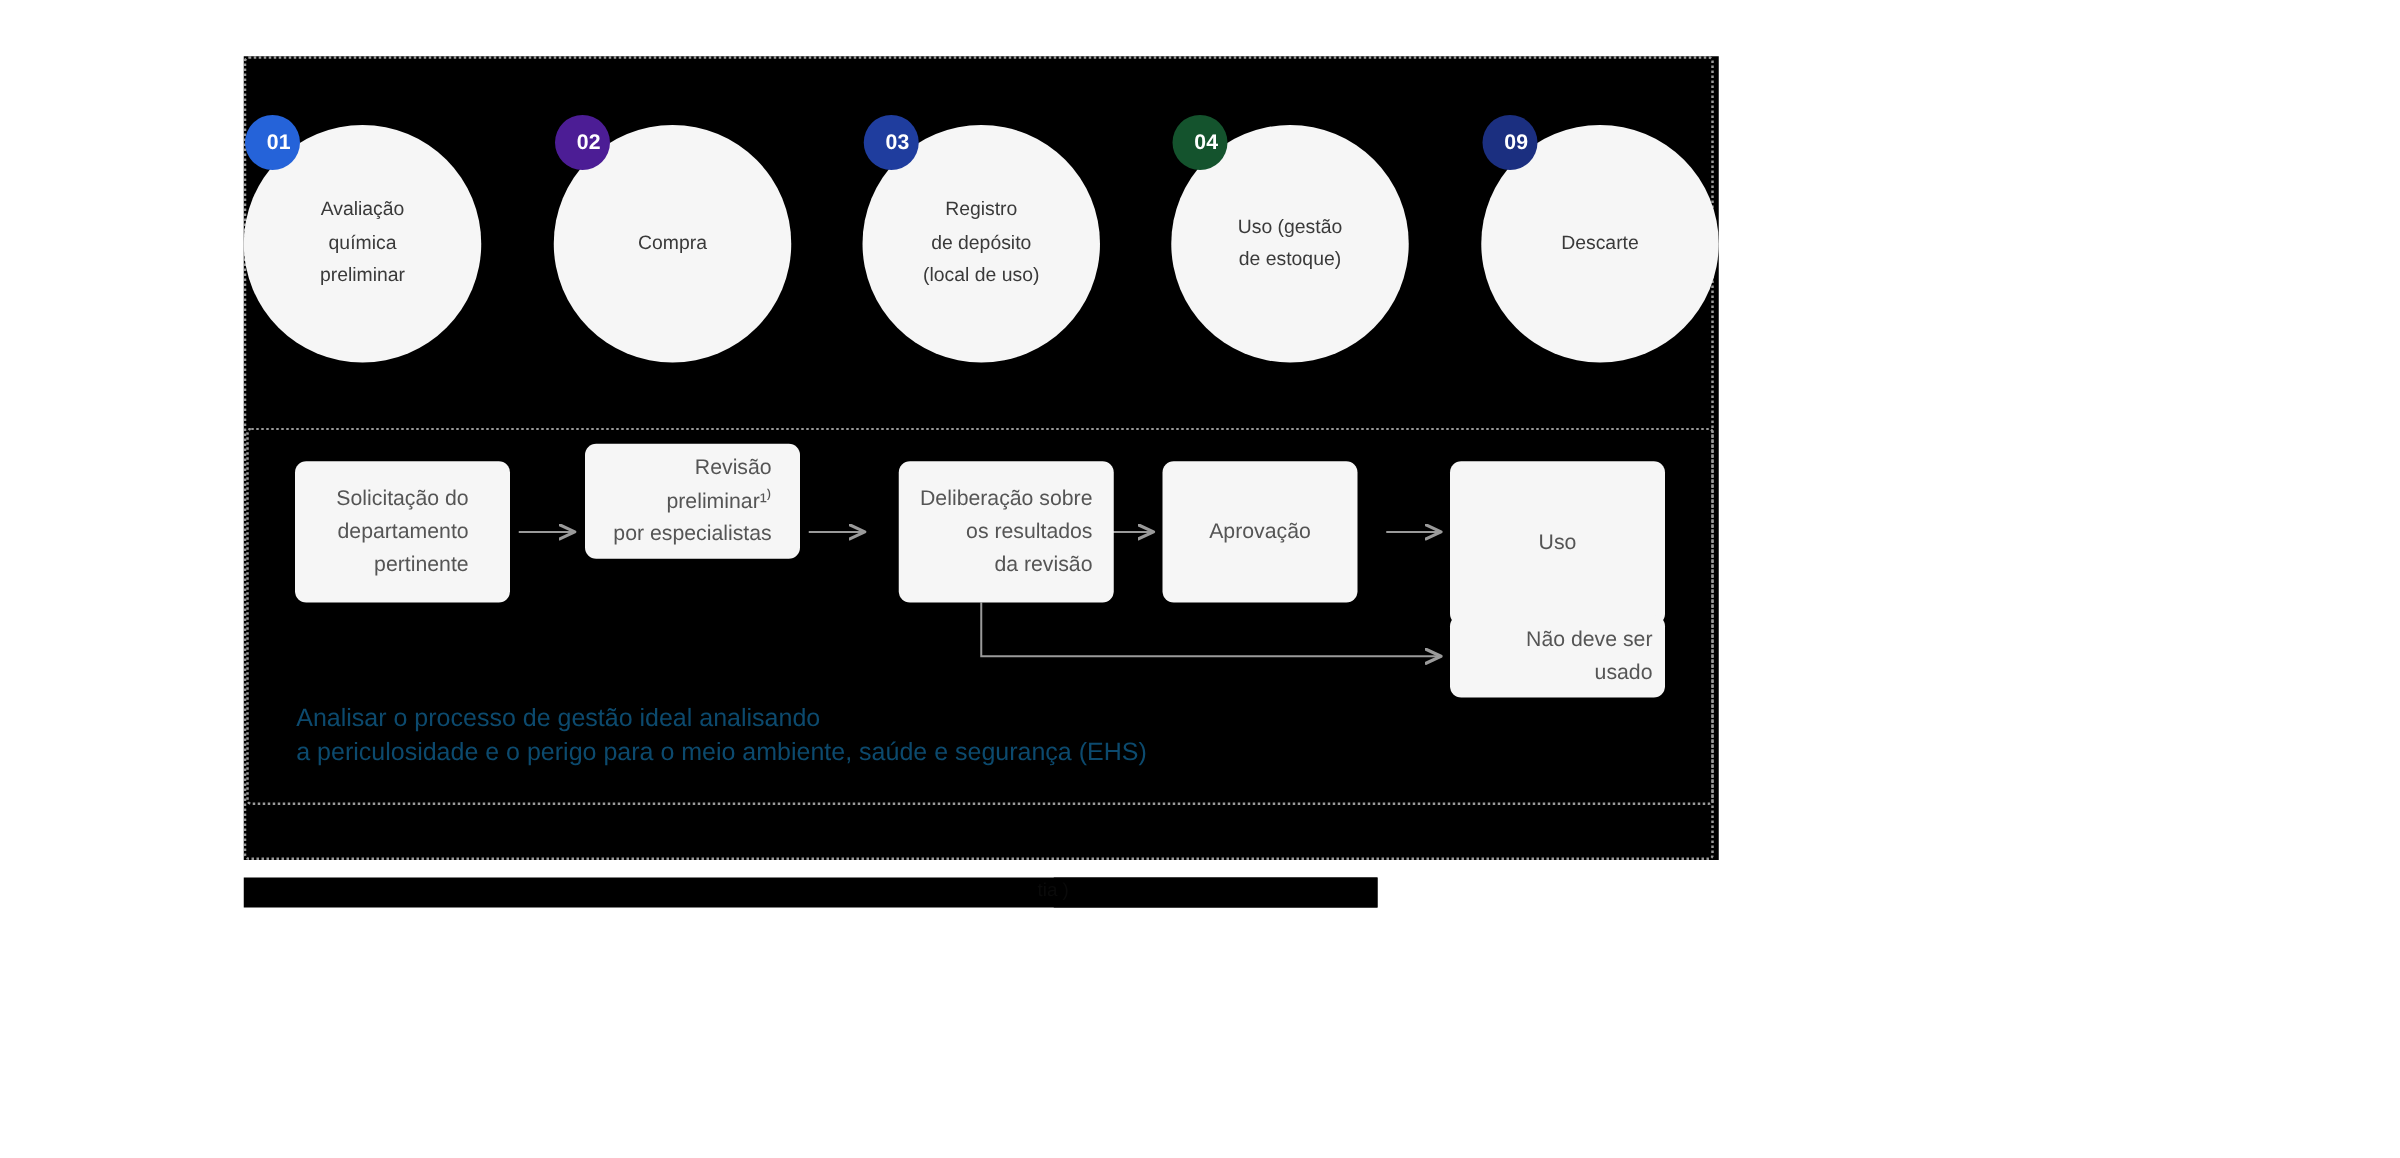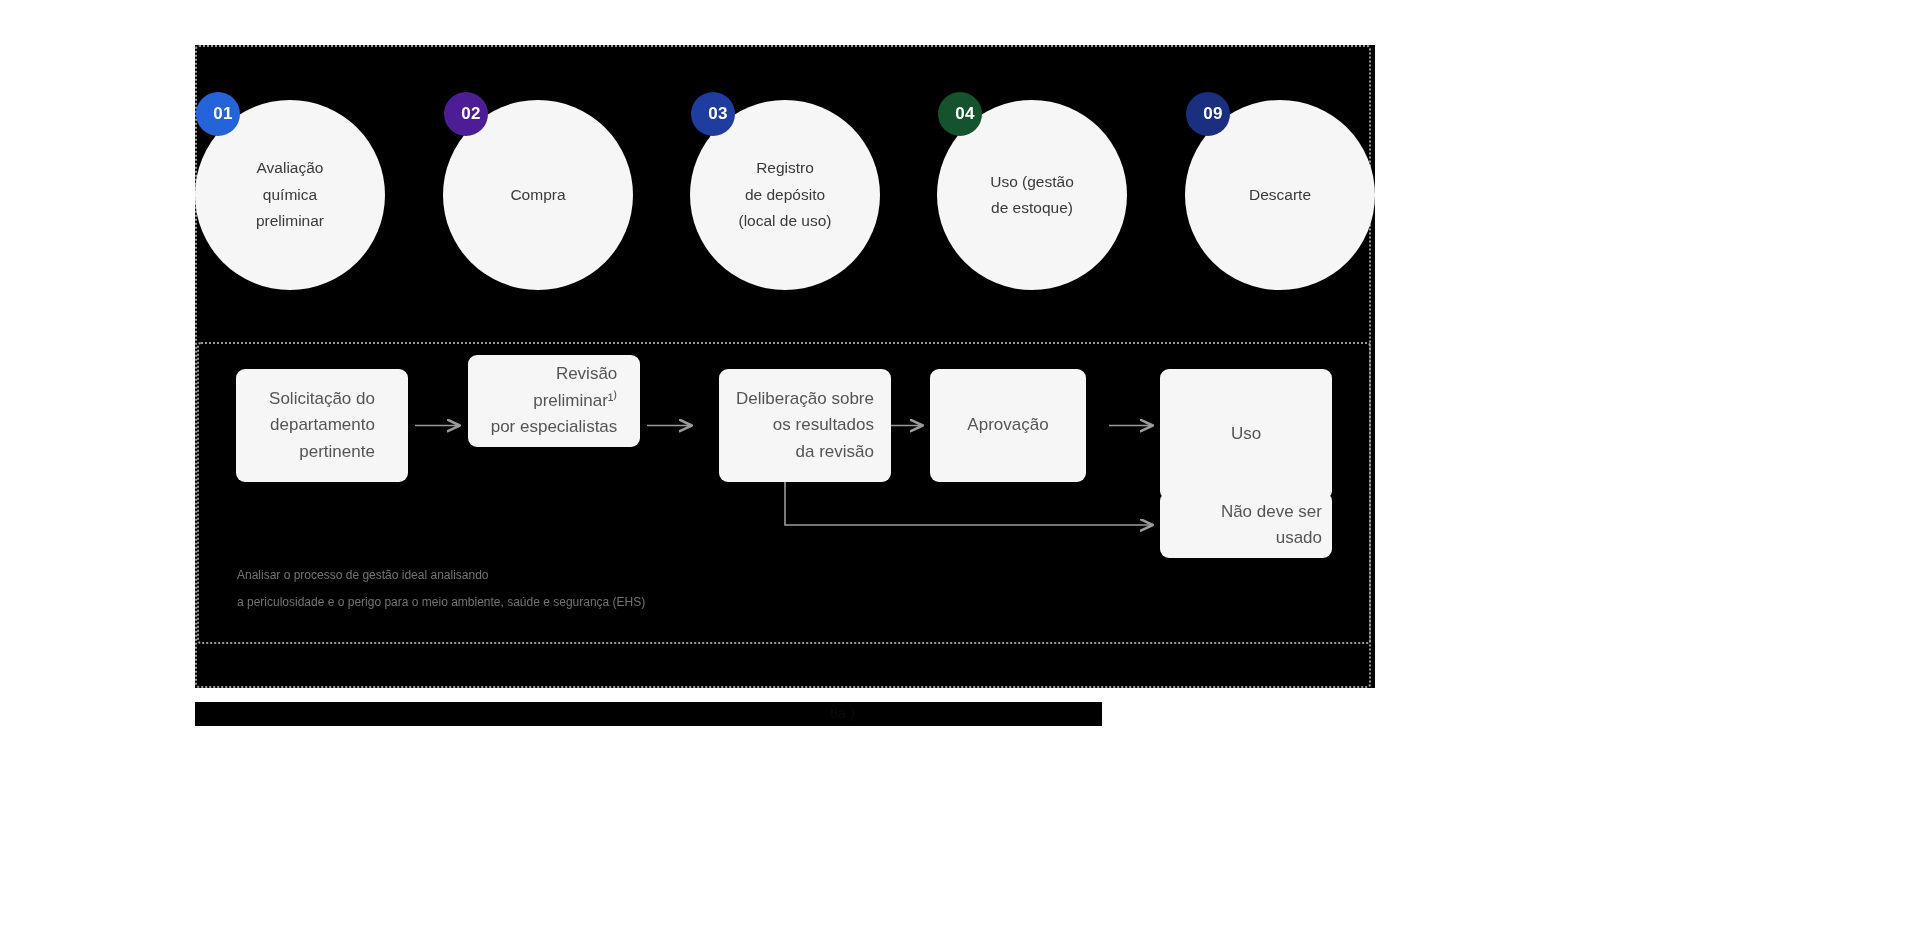--- a/index.html
+++ b/index.html
@@ -155,23 +155,23 @@
     height: 926px;
     pointer-events: none;
   }
 
   
   #caption {
     position: absolute;
     left: 237px;
     top: 562px;
     width: 760px;
-    font-size: 12px;
+    font-size: 20px;
     line-height: 26.5px;
-    color: #737373;
+    color: #0c4a6e;
     white-space: pre-line;
   }
 
   
   #bottom-bar {
     position: absolute;
     left: 195px;
     top: 702px;
     width: 907px;
     height: 24px;

